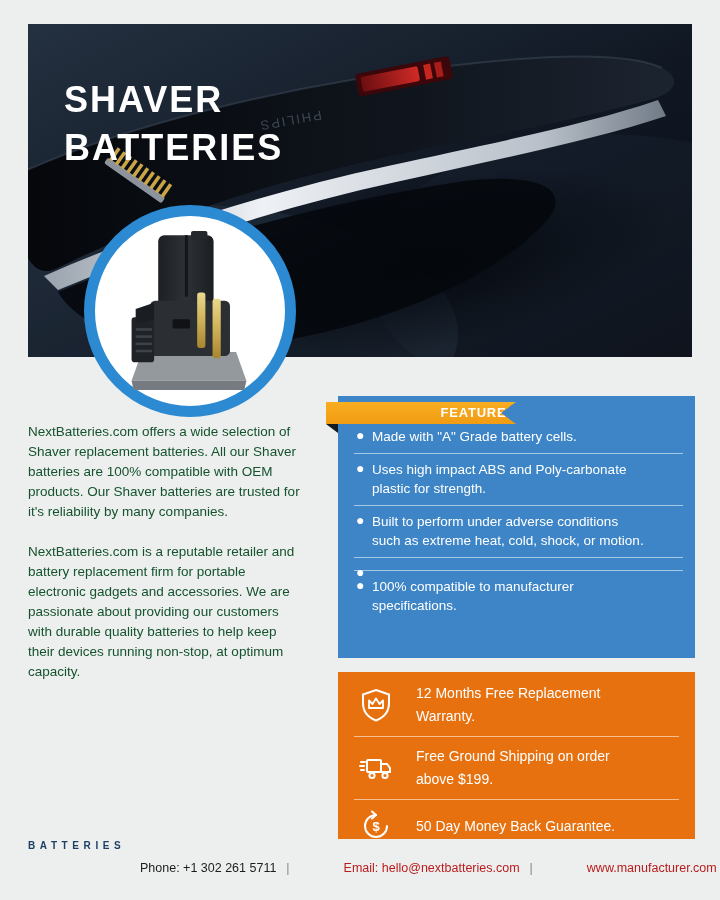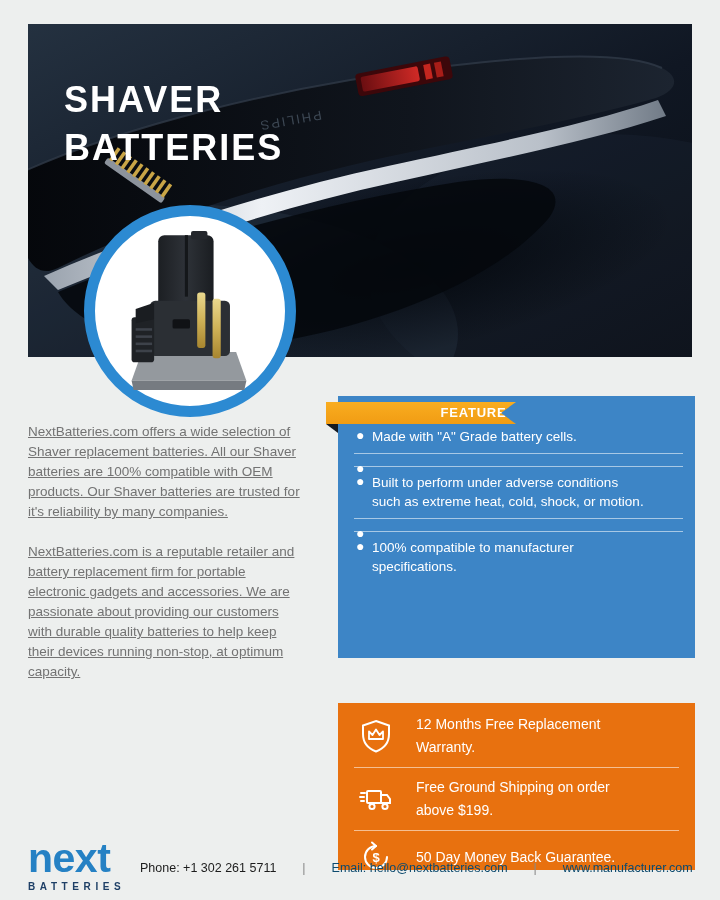--- a/index.html
+++ b/index.html
@@ -27,21 +27,21 @@
   .badge{
     left:84px;top:205px;width:212px;height:212px;border-radius:50%;
     background:#ffffff;border:11px solid var(--badge-ring,#2c8ad2);
     box-sizing:border-box;z-index:5;
     display:flex;align-items:center;justify-content:center;
   }
 
   
   .intro{
     left:28px;top:422px;width:306px;
-    color:#737373;font-size:13.5px;line-height:20px;text-decoration:underline;
+    color:#14532d;font-size:13.5px;line-height:20px;
   }
   .intro p{margin:0 0 20px 0;white-space:pre-line;}
 
   
   .features-box{
     left:338px;top:396px;width:357px;height:262px;
     background:var(--features-box,#3d85c6);
     box-sizing:border-box;
   }
   .features-ribbon{
@@ -64,21 +64,21 @@
   }
   .features-list li:last-child{border-bottom:none;}
   .features-list li .bullet{
     position:absolute;left:2px;top:5px;font-size:14px;color:#ffffff;
   }
 
   
   .benefits-box{
     left:338px;top:672px;width:357px;height:167px;
     background:var(--benefits-box,#e8710f);
-    box-sizing:border-box;padding:2px 0;margin-top:31px;
+    box-sizing:border-box;padding:2px 0;
   }
   .benefit-row{
     display:flex;align-items:center;gap:22px;
     margin:0 16px;padding:8px 4px;
     border-bottom:1px solid rgba(255,255,255,.55);
   }
   .benefit-row:last-child{border-bottom:none;}
   .benefit-row .bicon{flex:0 0 36px;height:36px;}
   .benefit-text{
     color:#ffffff;font-size:14px;line-height:23px;max-width:240px;
@@ -90,24 +90,24 @@
   .logo-word{
     color:var(--logo-blue,#2581c4);font-size:41px;font-weight:700;
     letter-spacing:-.5px;display:block;
   }
   .logo-sub{
     color:var(--logo-navy,#1e3f66);font-size:10px;font-weight:700;
     letter-spacing:4.6px;display:block;margin-top:3px;
   }
   .footer-contact{
     left:140px;top:861px;font-size:12.5px;color:#1d1d1d;
-    display:flex;gap:26px;
+    display:flex;gap:10px;
   }
   .footer-contact .div{color:#8a8a8a;}
-  .footer-contact a{color:#0c4a6e;text-decoration:none;}
+  .footer-contact a{color:#b91c1c;text-decoration:none;margin-left:44px;}
 </style>
 </head>
 <body>
 
 <div class="abs hero">
   <svg viewBox="0 0 664 333" aria-hidden="true">
     <defs>
       <linearGradient id="bgG" x1="0" y1="0" x2="1" y2="1">
         <stop offset="0" stop-color="#243140"></stop>
         <stop offset="0.55" stop-color="#101723"></stop>
@@ -228,21 +228,22 @@
 electronic gadgets and accessories. We are
 passionate about providing our customers
 with durable quality batteries to help keep
 their devices running non-stop, at optimum
 capacity.</p>
 </div>
 
 <div class="abs features-box">
   <ul class="features-list">
     <li><span class="bullet">●</span><span>Made with "A" Grade battery cells.</span></li>
-    <li><span class="bullet">●</span></li>
+    <li><span class="bullet">●</span><span>Uses high impact ABS and Poly-carbonate
+plastic for strength.</span></li>
     <li><span class="bullet">●</span><span>Built to perform under adverse conditions
 such as extreme heat, cold, shock, or motion.</span></li>
     <li><span class="bullet">●</span></li>
     <li><span class="bullet">●</span><span>100% compatible to manufacturer
 specifications.</span></li>
   </ul>
 </div>
 <div class="abs features-ribbon">
   <span>FEATURES</span>
 </div>
@@ -282,21 +283,20 @@
         <path d="M18 7 L14 3.5 M18 7 L14 10.5"></path>
       </g>
       <text x="18" y="23" text-anchor="middle" fill="#ffffff" font-size="13" font-weight="bold" font-family="Liberation Sans, sans-serif">$</text>
     </svg>
     <div class="benefit-text">50 Day Money Back Guarantee.</div>
   </div>
 
 </div>
 
 <div class="abs footer-logo">
-  <span class="logo-word">next</span>
   <span class="logo-sub">BATTERIES</span>
 </div>
 
 <div class="abs footer-contact">
   <span>Phone: +1 302 261 5711</span>
   <span class="div">|</span>
   <a href="#">Email: hello@nextbatteries.com</a>
   <span class="div">|</span>
   <a href="#">www.manufacturer.com</a>
 </div>

